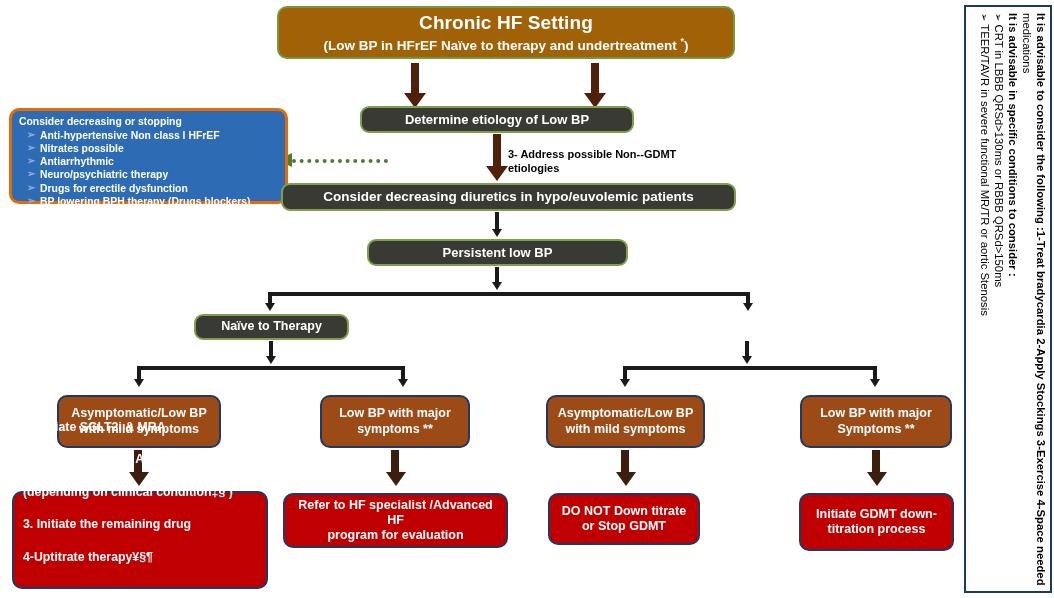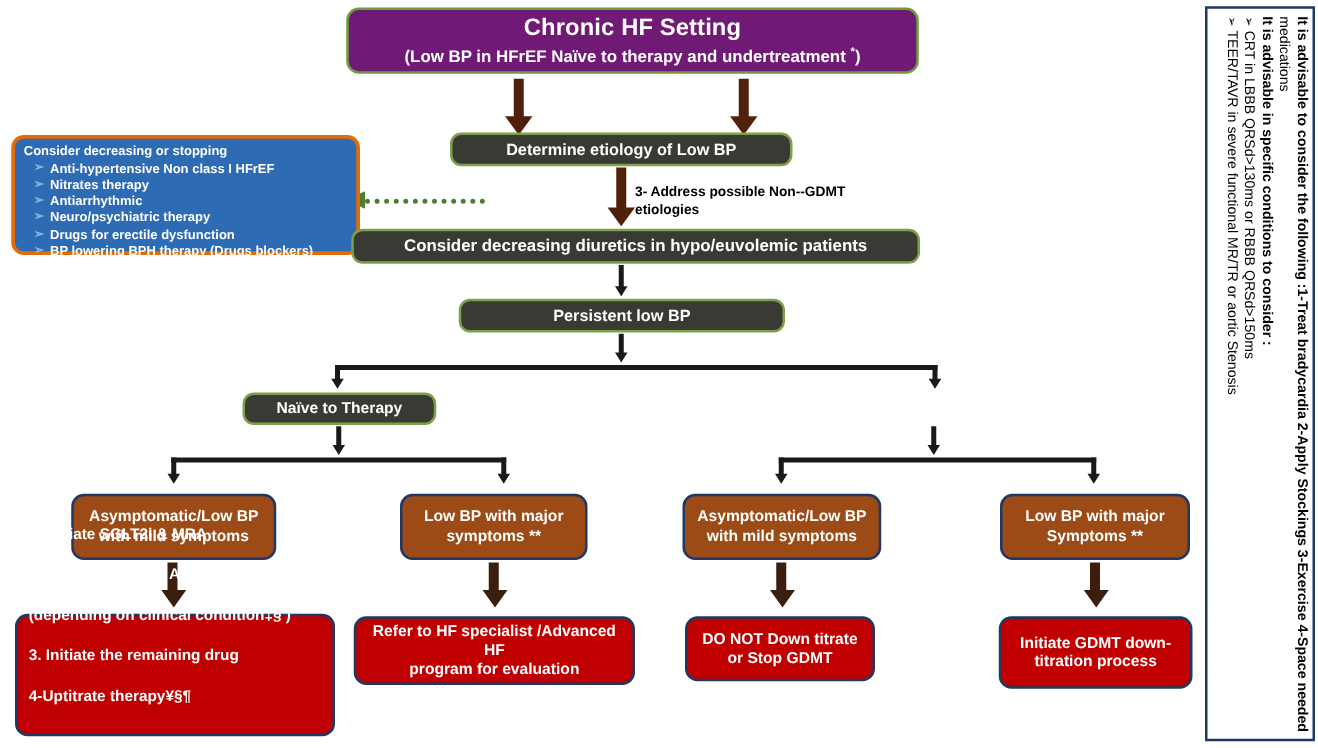--- a/index.html
+++ b/index.html
@@ -24,21 +24,21 @@
     justify-content: center;
     text-align: center;
     font-weight: bold;
     color: #ffffff;
     line-height: 1.22;
     padding: 4px 8px;
     white-space: pre-line;
   }
 
   .n-navy {
-    background: #701a75;
+    background: #a16207;
     border: 2px solid #6E9C3F;
     border-radius: 12px;
   }
   .n-dark {
     background: #3A3A35;
     border: 2px solid #7EA04D;
     border-radius: 9px;
   }
   .n-brown {
     background: #9C4A16;
@@ -212,21 +212,21 @@
   <div class="steplabel" id="label-step3">3- Address possible Non--GDMT
 etiologies</div>
 
   <div id="dotted-line"></div>
   <div id="dotted-head"></div>
 
   <div id="box-bluelist">
     <div class="hdr">Consider decreasing or stopping</div>
     <ul>
       <li><span class="arw">➢</span><span>Anti-hypertensive Non class I HFrEF</span></li>
-      <li><span class="arw">➢</span><span>Nitrates therapy</span></li>
+      <li><span class="arw">➢</span><span>Nitrates possible</span></li>
       <li><span class="arw">➢</span><span>Antiarrhythmic</span></li>
       <li><span class="arw">➢</span><span>Neuro/psychiatric therapy</span></li>
       <li><span class="arw">➢</span><span>Drugs for erectile dysfunction</span></li>
       <li><span class="arw">➢</span><span>BP lowering BPH therapy (Drugs blockers)</span></li>
     </ul>
   </div>
 
   <div class="node n-dark" id="box-diuretics">Consider decreasing diuretics in hypo/euvolemic patients</div>
 
   <div class="stem" style="left:495px;top:212px;width:4px;height:19px;"></div>

